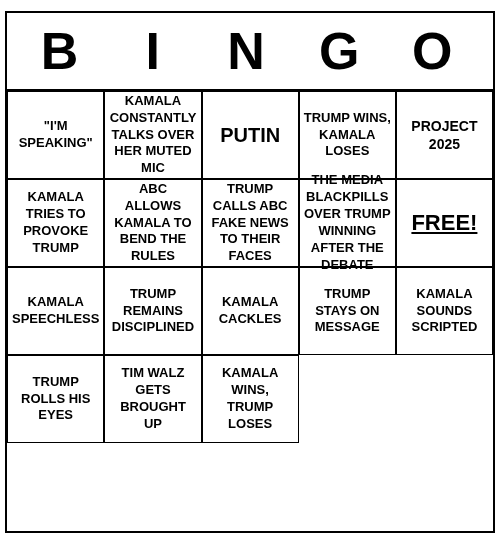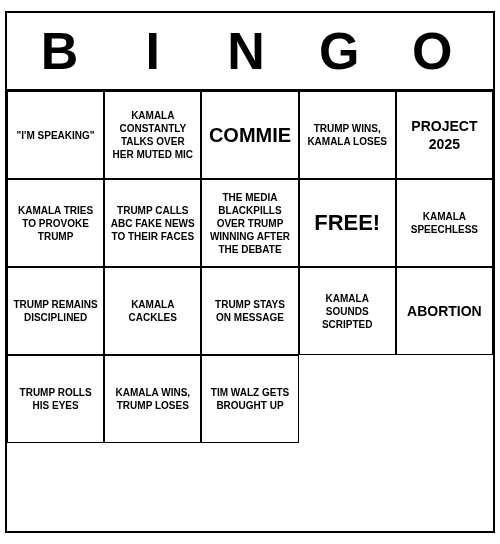--- a/index.html
+++ b/index.html
@@ -36,30 +36,31 @@
       display: grid;
       grid-template-columns: repeat(5, 1fr);
       grid-template-rows: repeat(5, 1fr);
     }
     .bingo-cell {
       border: 1px solid #000;
       display: flex;
       align-items: center;
       justify-content: center;
       text-align: center;
-      font-size: 10px;
+      font-size: 13px;
       font-weight: bold;
       text-transform: uppercase;
       padding: 4px;
       height: 88px;
       line-height: 1.3;
     }
     .bingo-cell.free {
       font-size: 22px;
       font-weight: bold;
+      text-decoration: underline;
     }
     .bingo-cell.large-text {
       font-size: 20px;
     }
     .bingo-cell.medium-text {
       font-size: 14px;
     }
   </style>
 </head>
 <body>
@@ -68,30 +69,30 @@
   <div class="bingo-title">
     <span>B</span>
     <span>I</span>
     <span>N</span>
     <span>G</span>
     <span>O</span>
   </div>
   <div class="bingo-grid" id="grid-container">
   <div class="bingo-cell">"I'M SPEAKING"</div>
       <div class="bingo-cell">KAMALA CONSTANTLY TALKS OVER HER MUTED MIC</div>
-      <div class="bingo-cell large-text">COMMIE</div>
+      <div class="bingo-cell large-text">PUTIN</div>
       <div class="bingo-cell">TRUMP WINS, KAMALA LOSES</div>
       <div class="bingo-cell medium-text">PROJECT 2025</div>
       <div class="bingo-cell">KAMALA TRIES TO PROVOKE TRUMP</div>
+      <div class="bingo-cell">ABC ALLOWS KAMALA TO BEND THE RULES</div>
       <div class="bingo-cell">TRUMP CALLS ABC FAKE NEWS TO THEIR FACES</div>
       <div class="bingo-cell">THE MEDIA BLACKPILLS OVER TRUMP WINNING AFTER THE DEBATE</div>
       <div class="bingo-cell free">Free!</div>
       <div class="bingo-cell">KAMALA SPEECHLESS</div>
       <div class="bingo-cell">TRUMP REMAINS DISCIPLINED</div>
       <div class="bingo-cell">KAMALA CACKLES</div>
       <div class="bingo-cell">TRUMP STAYS ON MESSAGE</div>
       <div class="bingo-cell">KAMALA SOUNDS SCRIPTED</div>
-      <div class="bingo-cell medium-text">ABORTION</div>
       <div class="bingo-cell">TRUMP ROLLS HIS EYES</div>
+      <div class="bingo-cell">TIM WALZ GETS BROUGHT UP</div>
       <div class="bingo-cell">KAMALA WINS, TRUMP LOSES</div>
-      <div class="bingo-cell">TIM WALZ GETS BROUGHT UP</div>
     </div>
 </div>
 
 </body></html>

